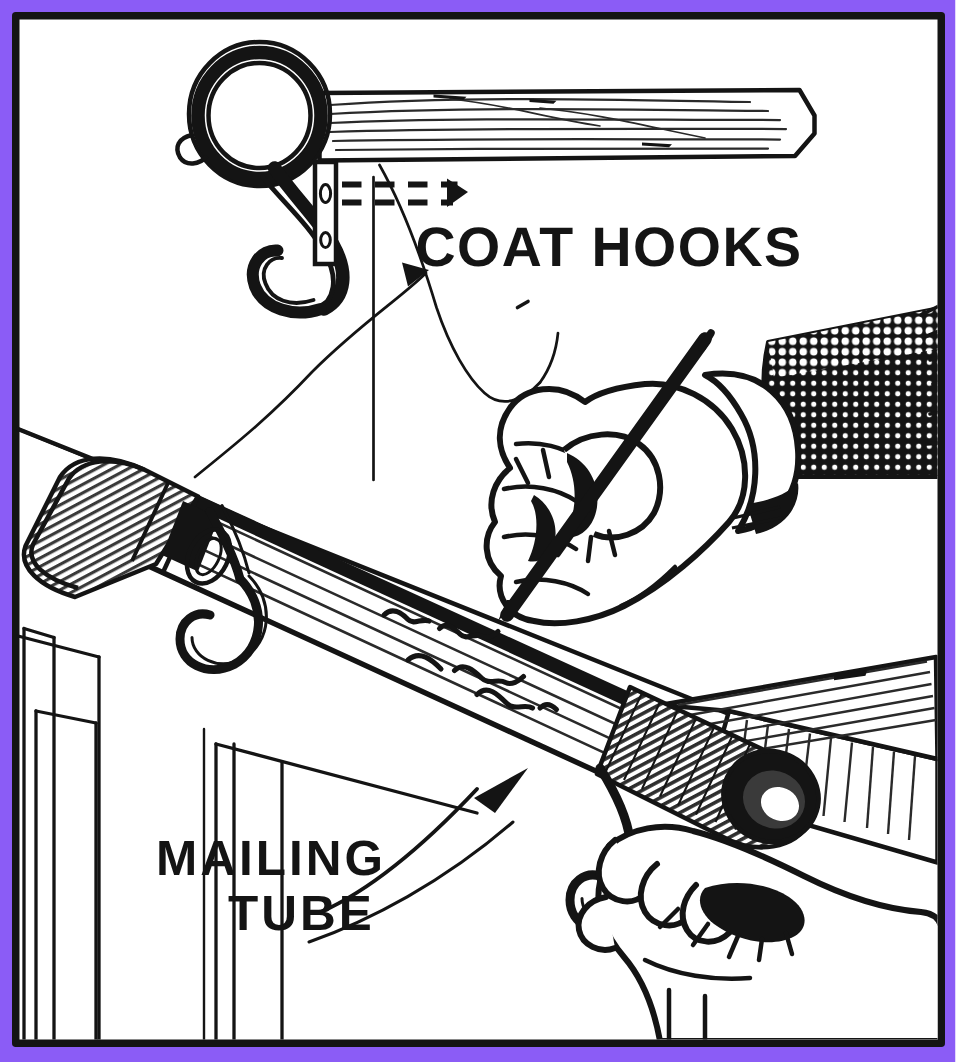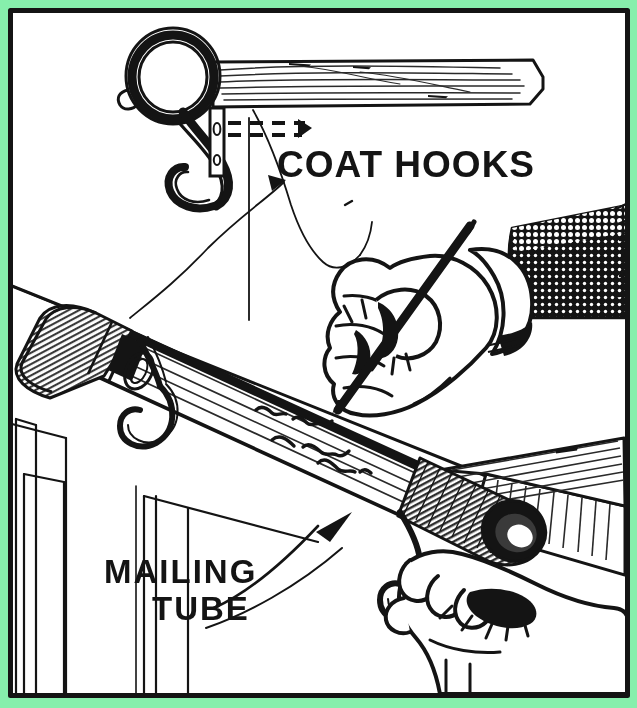--- a/index.html
+++ b/index.html
@@ -7,21 +7,21 @@
     padding: 0;
     background: #ffffff;
   }
   body {
     font-family: "Liberation Sans", sans-serif;
   }
   #figure-root {
     position: relative;
     width: 637px;
     height: 708px;
-    background: #86efac;
+    background: #8b5cf6;
     overflow: hidden;
   }
   #figure-svg {
     position: absolute;
     left: 0;
     top: 0;
     width: 637px;
     height: 708px;
     display: block;
   }

